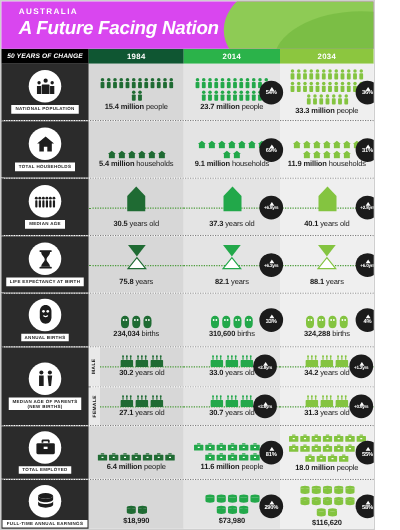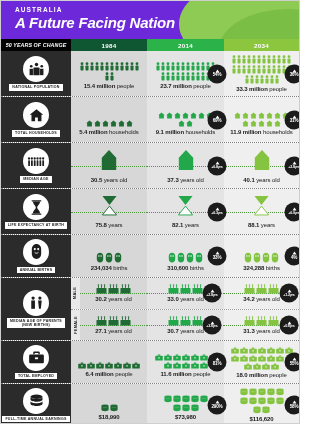--- a/index.html
+++ b/index.html
@@ -1,20 +1,20 @@
 <!DOCTYPE html>
 <html><head>
 <meta charset="utf-8">
 <style>
   html,body{margin:0;padding:0;background:#fff;}
   body{font-family:"Liberation Sans",sans-serif;-webkit-font-smoothing:none;}
   #page{position:relative;width:300px;height:424px;overflow:hidden;background:#fff;box-sizing:border-box;border:1px solid #cfcfcf;}
 
   
-  .banner{position:relative;height:38px;background:#6d28d9;overflow:hidden;}
+  .banner{position:relative;height:38px;background:#d946ef;overflow:hidden;}
   .banner .swoosh{position:absolute;right:-30px;top:-22px;width:150px;height:90px;background:#8ecb55;border-radius:50%;}
   .banner .swoosh2{position:absolute;right:-60px;top:8px;width:140px;height:80px;background:#6bb539;border-radius:50%;opacity:.55;}
   .banner-txt{position:relative;padding:5px 0 0 14px;}
   .kicker{font-size:6.5px;font-weight:bold;letter-spacing:1.1px;color:#fff;}
   .bigtitle{font-size:15px;font-style:italic;font-weight:bold;color:#fff;letter-spacing:-.2px;margin-top:1px;}
 
   
   .colhead{display:flex;height:12px;}
   .ch{display:flex;align-items:center;justify-content:center;font-size:6.2px;font-weight:bold;color:#fff;letter-spacing:.3px;}
   .ch.lbl{width:70px;background:#000;font-style:italic;font-size:5.3px;letter-spacing:.1px;}

